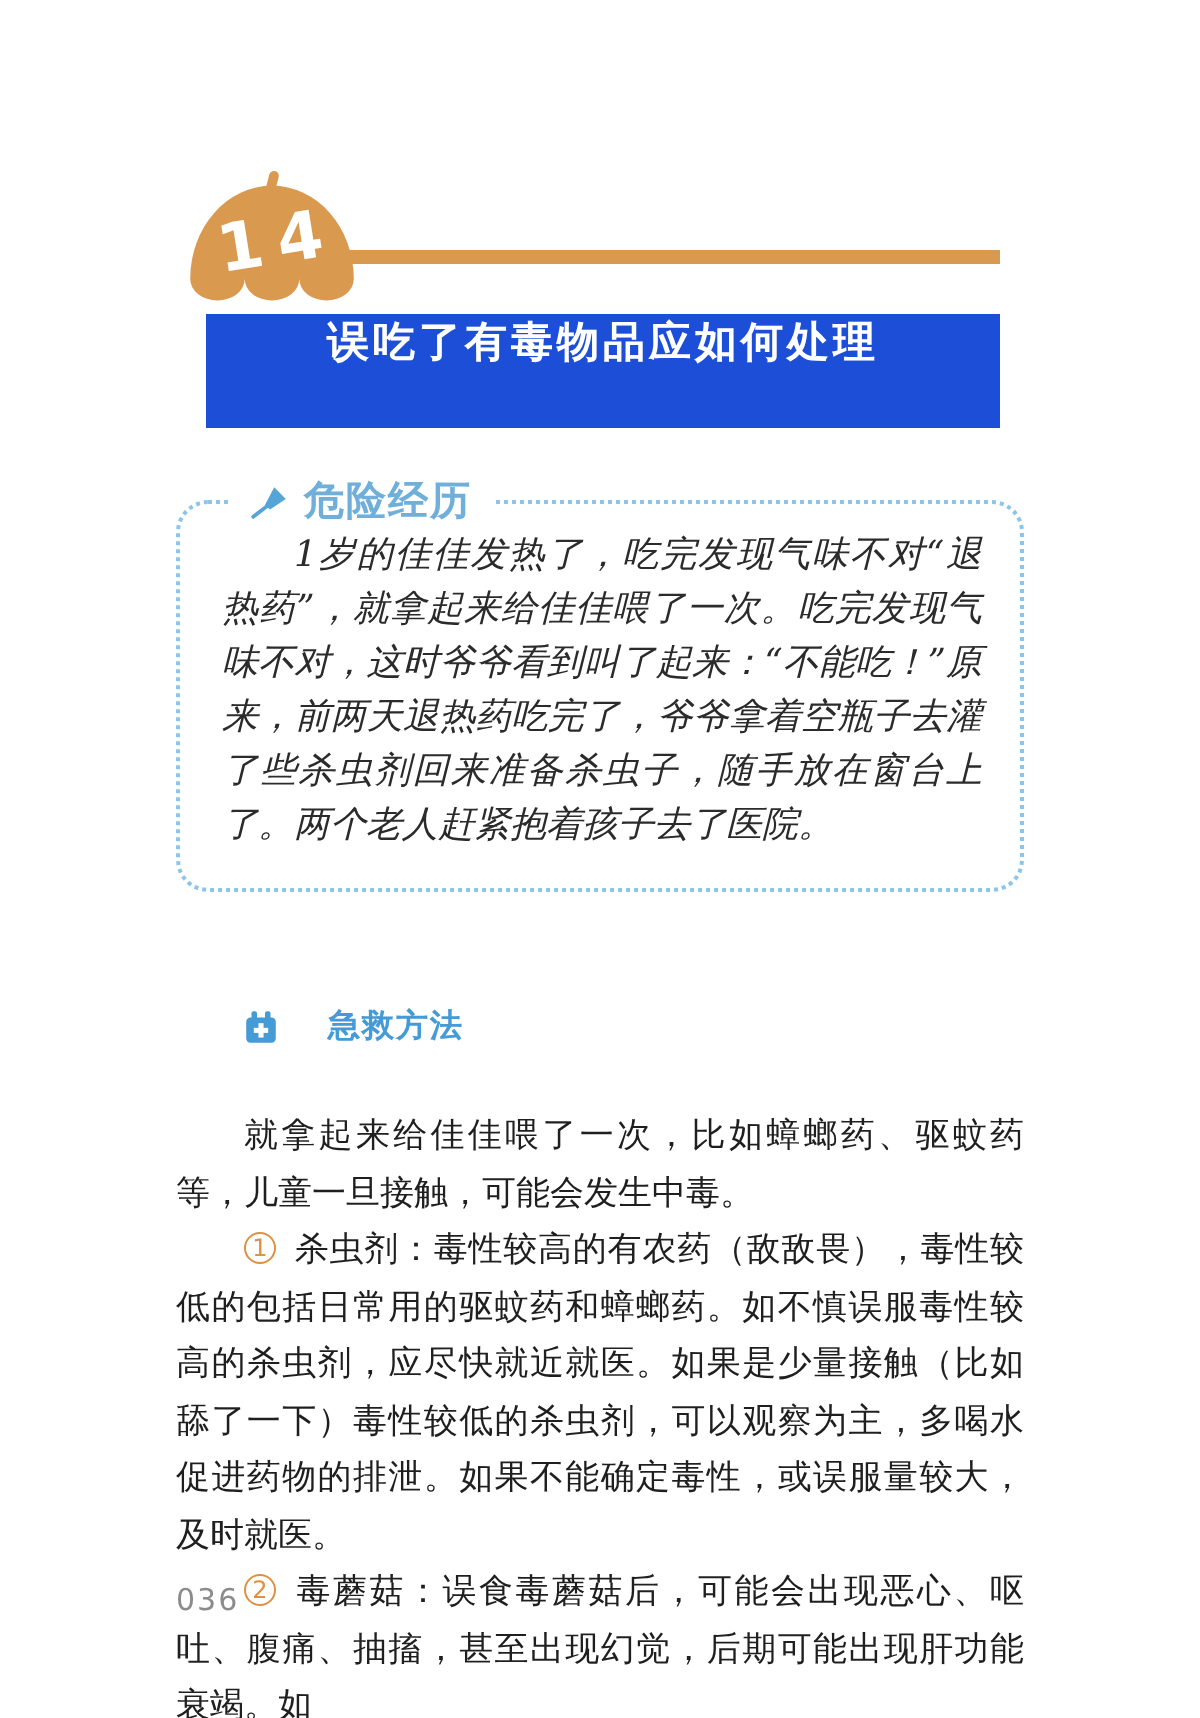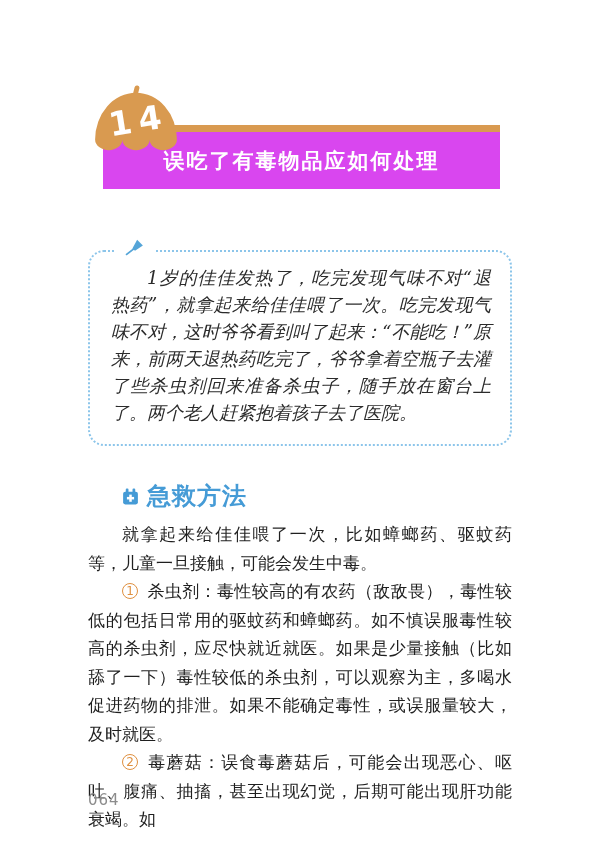--- a/index.html
+++ b/index.html
@@ -4,21 +4,21 @@
 <style>
   html,body{margin:0;padding:0;background:#ffffff;}
   .page{
     position:relative;width:600px;height:859px;background:#ffffff;
     font-family:"DejaVu Serif","Liberation Serif",serif;overflow:hidden;
   }
 
   
   .banner{position:absolute;left:103px;top:125px;width:397px;}
   .banner-stripe{height:7px;background:#d99a50;}
-  .banner-body{height:57px;background:#d946ef;display:flex;align-items:center;justify-content:center;}
+  .banner-body{height:57px;background:#1d4ed8;display:flex;justify-content:center;margin-top:25px;}
   .banner-title{
     margin:0;color:#ffffff;font-family:"DejaVu Sans","Liberation Sans",sans-serif;
     font-size:21px;font-weight:bold;letter-spacing:2px;
   }
 
   
   .umbrella{position:absolute;left:91px;top:85px;width:90px;height:74px;}
   .umbrella svg{display:block;width:100%;height:100%;}
   .lesson-num{
     position:absolute;left:0;top:16px;width:90px;text-align:center;
@@ -44,21 +44,21 @@
     text-align:justify;color:#2b2b2b;font-style:italic;
   }
 
   
   .first-aid{position:absolute;left:88px;top:484px;width:424px;}
   .fa-heading{
     display:flex;align-items:center;gap:7px;margin:0 0 0 33px;
     color:#459bd6;font-family:"DejaVu Sans","Liberation Sans",sans-serif;
     font-size:20px;font-weight:bold;letter-spacing:1px;line-height:24px;
   }
-  .fa-heading h2{margin:0;font-size:24px;}
+  .fa-heading h2{margin:17px;font-size:16px;}
   .body-par{
     margin:0;font-size:17px;line-height:28.5px;text-indent:2em;
     text-align:justify;color:#1f1f1f;
   }
   .body-par.intro{margin-top:12px;}
   .circle-num{
     display:inline-block;width:16px;height:16px;line-height:15px;
     border:1.5px solid #df9040;color:#df9040;border-radius:50%;
     text-align:center;font-size:12px;font-style:normal;text-indent:0;
     margin-right:9px;vertical-align:2px;box-sizing:border-box;
@@ -92,20 +92,21 @@
     <div class="lesson-num">14</div>
   </div>
 
   <section class="experience">
     <div class="exp-box">
       <div class="exp-heading">
         <svg width="21" height="21" viewBox="0 0 20 20" xmlns="http://www.w3.org/2000/svg" aria-hidden="true">
           <polygon points="8,12 12.5,3.5 18,9 10.5,14" fill="#55a5d8"></polygon>
           <line x1="2.5" y1="17.5" x2="9" y2="12.5" stroke="#55a5d8" stroke-width="1.8" stroke-linecap="round"></line>
         </svg>
+        <span>危险经历</span>
       </div>
       <p class="story">1岁的佳佳发热了，吃完发现气味不对“退热药”，就拿起来给佳佳喂了一次。吃完发现气味不对，这时爷爷看到叫了起来：“不能吃！”原来，前两天退热药吃完了，爷爷拿着空瓶子去灌了些杀虫剂回来准备杀虫子，随手放在窗台上了。两个老人赶紧抱着孩子去了医院。</p>
     </div>
   </section>
 
   <section class="first-aid">
     <div class="fa-heading">
       <svg width="19" height="19" viewBox="0 0 18 18" xmlns="http://www.w3.org/2000/svg" aria-hidden="true">
         <rect x="4.5" y="1.5" width="2.6" height="4.5" rx="1" fill="#459bd6"></rect>
         <rect x="10.9" y="1.5" width="2.6" height="4.5" rx="1" fill="#459bd6"></rect>
@@ -116,15 +117,15 @@
       <h2>急救方法</h2>
     </div>
 
     <p class="body-par intro">就拿起来给佳佳喂了一次，比如蟑螂药、驱蚊药等，儿童一旦接触，可能会发生中毒。</p>
 
     <p class="body-par"><span class="circle-num">1</span><span>杀虫剂：毒性较高的有农药（敌敌畏），毒性较低的包括日常用的驱蚊药和蟑螂药。如不慎误服毒性较高的杀虫剂，应尽快就近就医。如果是少量接触（比如舔了一下）毒性较低的杀虫剂，可以观察为主，多喝水促进药物的排泄。如果不能确定毒性，或误服量较大，及时就医。</span></p>
 
     <p class="body-par"><span class="circle-num">2</span><span>毒蘑菇：误食毒蘑菇后，可能会出现恶心、呕吐、腹痛、抽搐，甚至出现幻觉，后期可能出现肝功能衰竭。如</span></p>
   </section>
 
-  <div class="page-number">064</div>
+  <div class="page-number">036</div>
 
 </div>
 
 </body></html>

